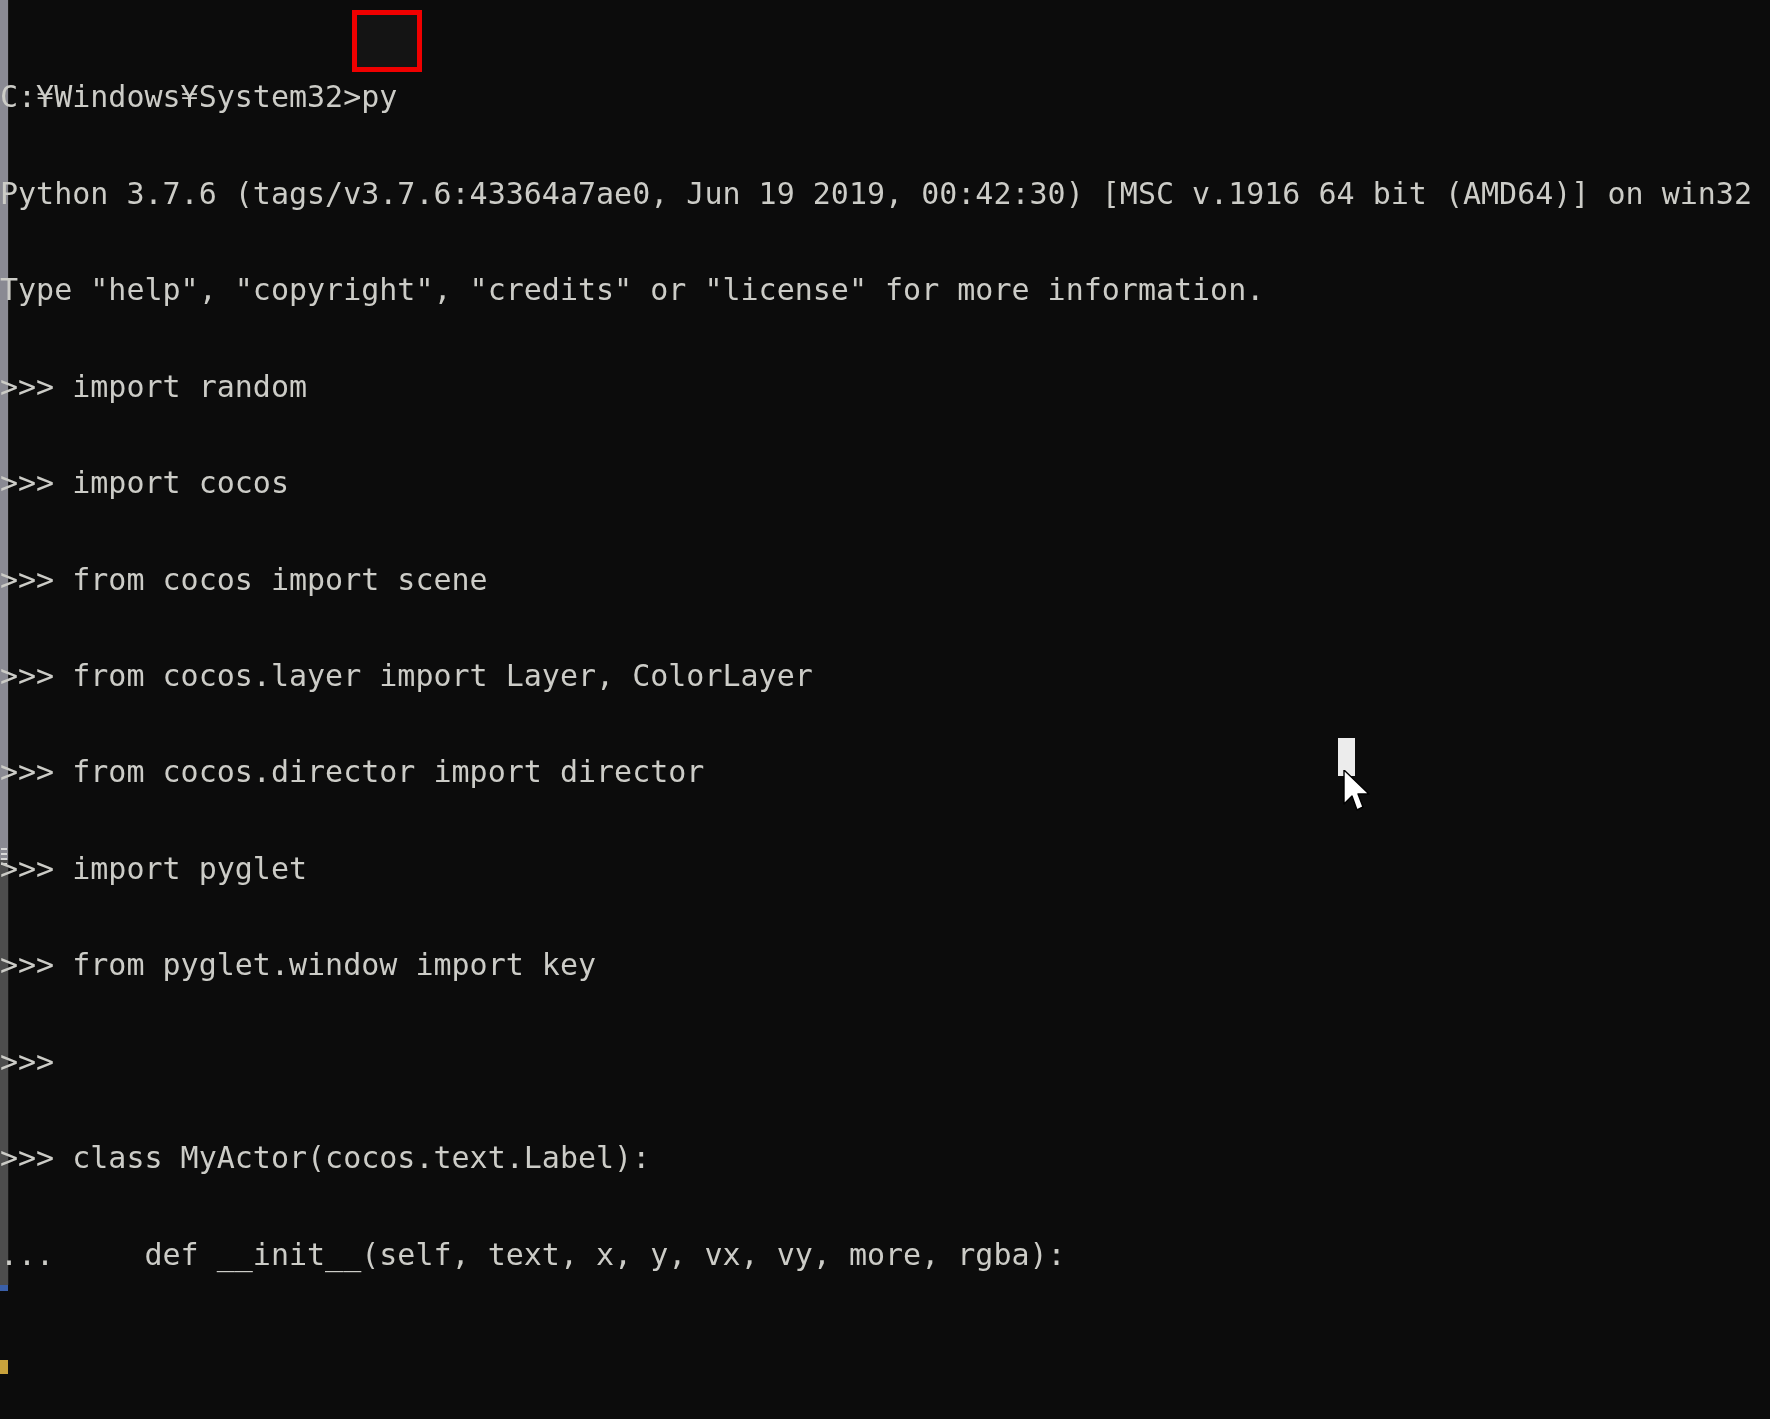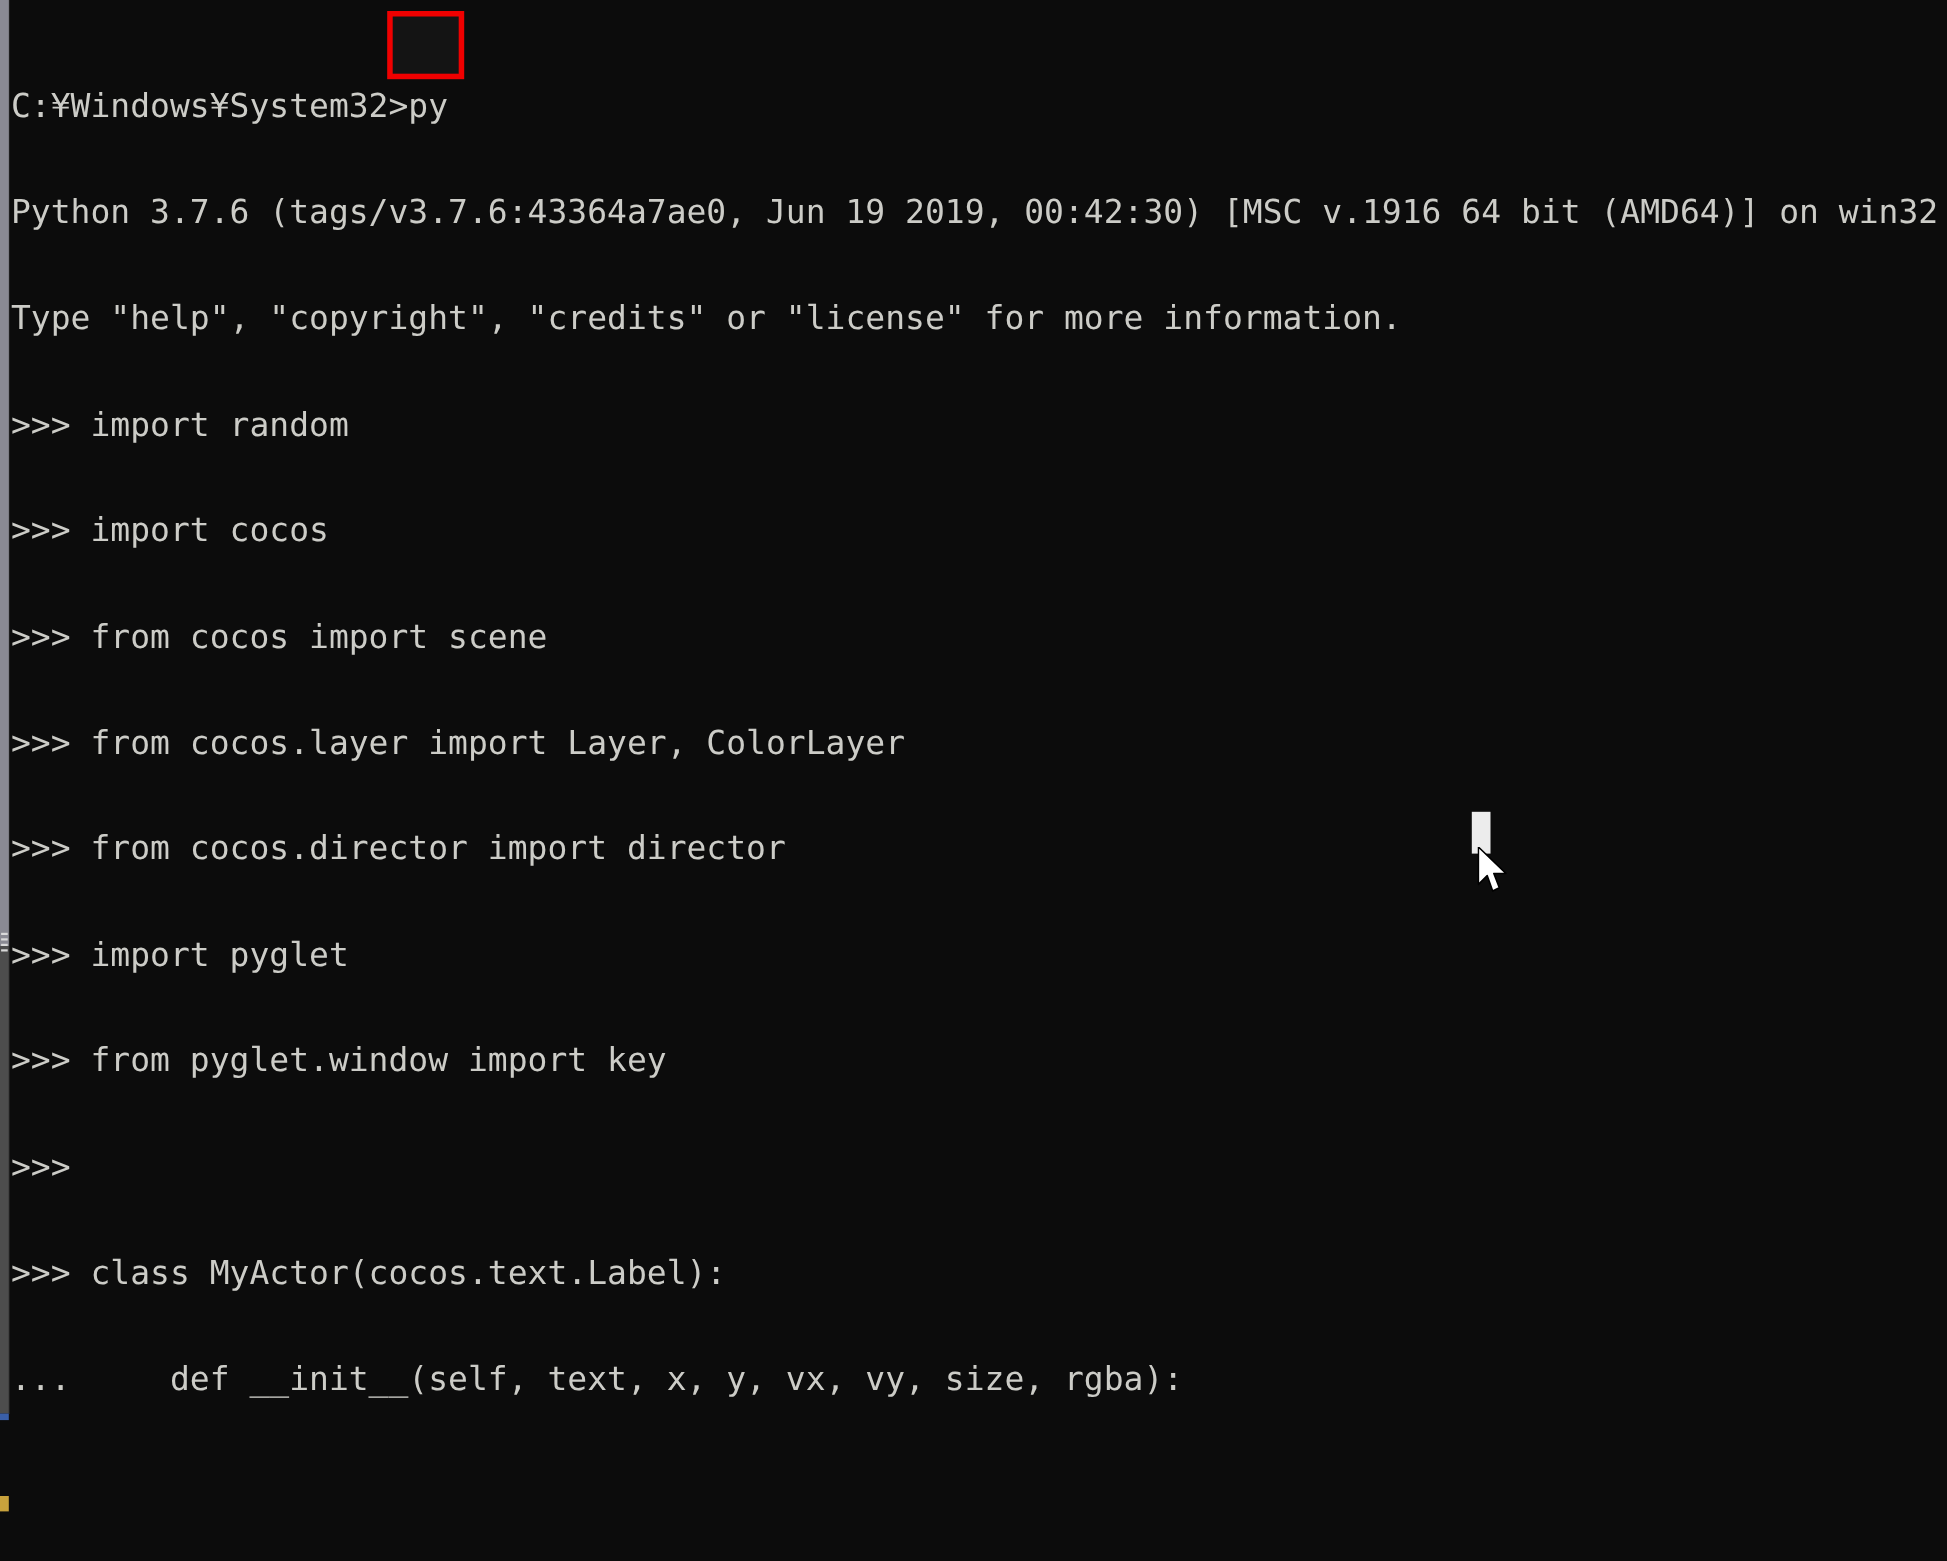--- a/index.html
+++ b/index.html
@@ -80,21 +80,20 @@
     white-space: pre;
     color: #ccccc7;
     font-size: 30px;
     line-height: 32.15px;
     letter-spacing: 0px;
     font-family: "DejaVu Sans Mono", "Liberation Mono", monospace;
   }
   .screen-text .line {
     display: block;
     height: 32.15px;
-    padding-left: 10px;
     color: #ccccc7;
   }
 
   
   .annot-rect {
     position: absolute;
     left: 352px;
     top: 10px;
     width: 70px;
     height: 62px;
@@ -144,21 +143,21 @@
     <span class="line">Type "help", "copyright", "credits" or "license" for more information.</span>
     <span class="line">&gt;&gt;&gt; import random</span>
     <span class="line">&gt;&gt;&gt; import cocos</span>
     <span class="line">&gt;&gt;&gt; from cocos import scene</span>
     <span class="line">&gt;&gt;&gt; from cocos.layer import Layer, ColorLayer</span>
     <span class="line">&gt;&gt;&gt; from cocos.director import director</span>
     <span class="line">&gt;&gt;&gt; import pyglet</span>
     <span class="line">&gt;&gt;&gt; from pyglet.window import key</span>
     <span class="line">&gt;&gt;&gt;</span>
     <span class="line">&gt;&gt;&gt; class MyActor(cocos.text.Label):</span>
-    <span class="line">...     def __init__(self, text, x, y, vx, vy, size, rgba):</span>
+    <span class="line">...     def __init__(self, text, x, y, vx, vy, more, rgba):</span>
     
     
     
     
     
     
     
     
     
     

